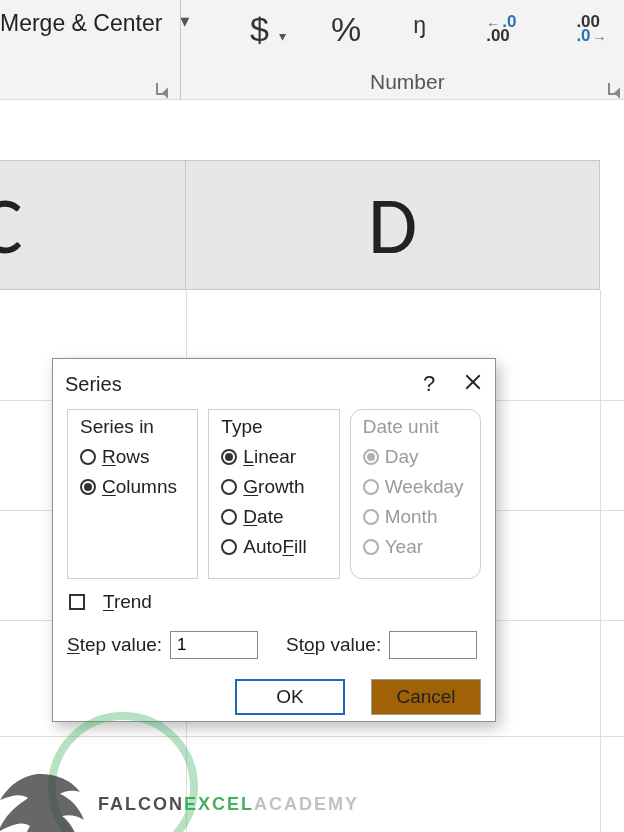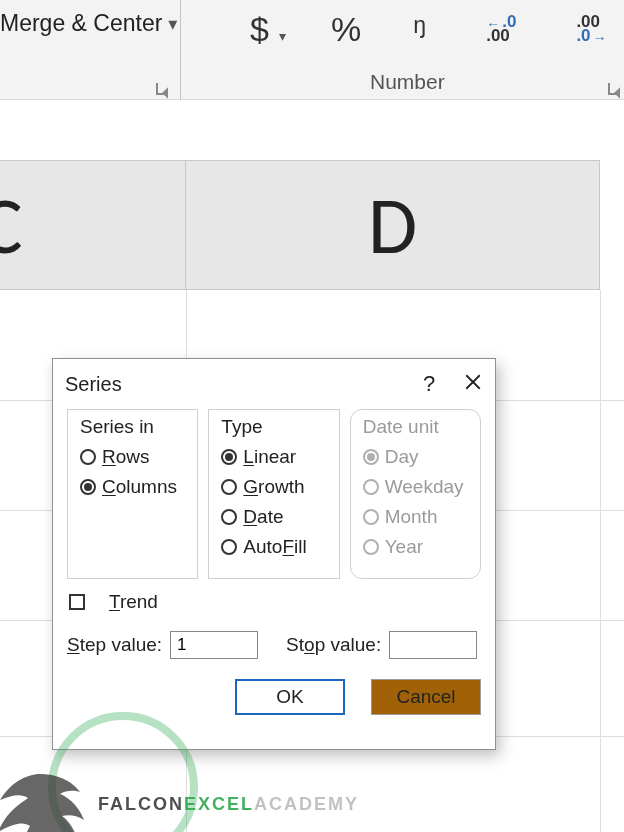--- a/index.html
+++ b/index.html
@@ -14,21 +14,21 @@
   
   .ribbon {
     position:absolute; left:0; top:0; width:624px; height:100px;
     background:#f3f3f3;
     border-bottom:1px solid #dcdcdc;
   }
   .merge {
     position:absolute; left:0; top:10px;
     font-size:23px;
     color:#222;
-    display:flex; align-items:center; gap:6px;
+    display:flex; align-items:flex-start; gap:18px;
     padding-left:0;
   }
   .caret {
     font-size:18px; color:#555;
   }
   .group-sep {
     position:absolute; left:180px; top:0;
     width:1px; height:100px;
     background:#c6c6c6;
   }
@@ -96,21 +96,21 @@
     box-shadow: 4px 6px 14px rgba(0,0,0,.25);
     font-size:19px;
     color:#222;
   }
   .titlebar {
     height:50px; display:flex; align-items:center; padding-left:12px;
   }
   .title { font-size:20px; flex:1; }
   .tb-btn { width:44px; text-align:center; font-size:22px; color:#222; cursor:pointer; }
   .tb-btn.close { font-size:20px; }
-  .body { padding:0 14px 34px 14px; }
+  .body { padding:0 14px 6px 14px; }
 
   .groupbox {
     border:1px solid #cfcfcf;
     padding:36px 12px 12px 12px;
     position:relative;
     font-size:19px;
   }
   .groupbox > .legend {
     position:absolute; top:6px; left:12px;
     font-size:19px; color:#222;
@@ -131,21 +131,21 @@
   }
   .radio.sel::after {
     content:""; width:8px; height:8px; background:#333; border-radius:50%;
   }
   .radio.dis { border-color:#b0b0b0; }
   .radio.dis.sel::after { background:#b0b0b0; }
 
   .check {
     width:16px; height:16px; border:2px solid #333; flex-shrink:0;
   }
-  .trend { display:flex; align-items:center; gap:24px; margin:12px 0 0 2px; }
+  .trend { display:flex; align-items:center; gap:18px; margin:12px 0 0 2px; }
 
   .vals {
     display:flex; align-items:center; gap:8px;
     margin-top:18px;
   }
   .vals label { font-size:19px; white-space:nowrap; }
   .vals input {
     border:1px solid #888; height:28px; font-size:17px; padding:0 6px;
     width:88px;
   }

